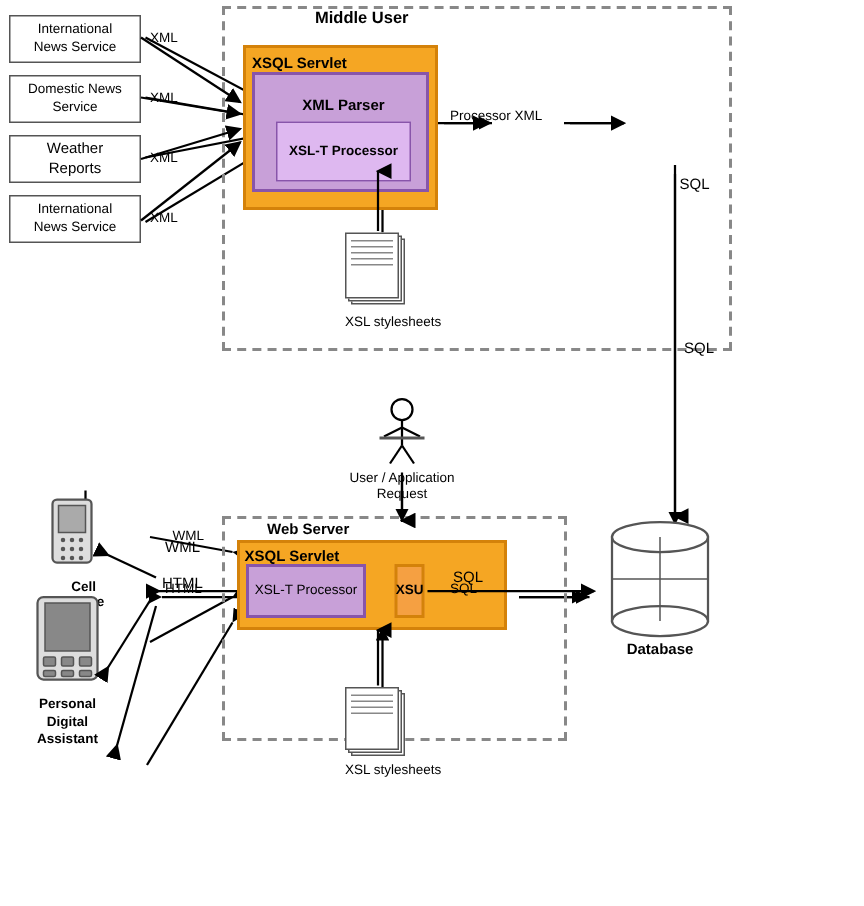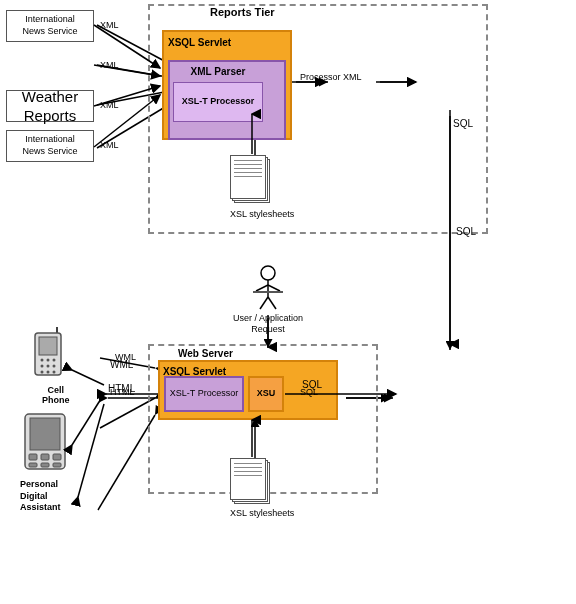--- a/index.html
+++ b/index.html
@@ -106,27 +106,27 @@
 
     <line x1="158" y1="398" x2="108" y2="398" stroke="#000" stroke-width="1.5" marker-end="url(#arrowhead-left)"></line>
 
     <line x1="255" y1="460" x2="255" y2="418" stroke="#000" stroke-width="1.5" marker-end="url(#arrowhead)"></line>
 
     <line x1="346" y1="398" x2="393" y2="398" stroke="#000" stroke-width="1.5" marker-end="url(#arrowhead)"></line>
   </svg>
 
   <div class="dashed-box" style="left:148px; top:4px; width:340px; height:230px;">
   </div>
-  <div class="label-text" style="left:210px; top:6px; font-size:11px; font-weight:bold;">Reports Tier</div>
+  <div class="label-text" style="left:210px; top:6px; font-size:11px; font-weight:bold;">Middle User</div>
 
   <div class="box box-orange" style="left:162px; top:30px; width:130px; height:110px; font-size:10px; font-weight:bold; align-items:flex-start; justify-content:flex-start; padding:4px 4px 0 4px;">
     <span>XSQL Servlet</span>
   </div>
 
-  <div class="box box-purple" style="left:168px; top:60px; width:118px; height:80px; font-size:10px; font-weight:bold; align-items:flex-start; justify-content:flex-start; padding:3px;">
+  <div class="box box-purple" style="left:168px; top:48px; width:118px; height:80px; font-size:10px; font-weight:bold; align-items:flex-start; justify-content:flex-start; padding:14px;">
     <div>
       <div style="font-weight:bold; font-size:10px;">XML Parser</div>
 
       <div class="box" style="position:relative; margin-top:4px; width:90px; height:40px; background:#deb8f0; border:1px solid #8855aa; font-size:9px; display:flex; align-items:center; justify-content:center;">
         <span>XSL-T
 Processor</span>
       </div>
     </div>
   </div>
 
@@ -152,24 +152,28 @@
     <div style="text-align:center; font-size:9px; margin-top:2px;">XSL
 stylesheets</div>
   </div>
 
   <div class="box" style="left:6px; top:10px; width:88px; height:32px; font-size:9px;">
     <span>International<br>News Service</span>
   </div>
 
   <div class="label-text" style="left:100px; top:20px;">XML</div>
 
+  <div class="box" style="left:6px; top:50px; width:88px; height:32px; font-size:9px;">
+    <span>Domestic
+News Service</span>
+  </div>
 
   <div class="label-text" style="left:100px; top:60px;">XML</div>
 
-  <div class="box" style="left:6px; top:90px; width:88px; height:32px; font-size:15px;">
+  <div class="box" style="left:6px; top:90px; width:88px; height:32px; font-size:10px;">
     <span>Weather<br>Reports</span>
   </div>
 
   <div class="label-text" style="left:100px; top:100px;">XML</div>
 
   <div class="box" style="left:6px; top:130px; width:88px; height:32px; font-size:9px;">
     <span>International<br>News Service</span>
   </div>
 
   <div class="label-text" style="left:100px; top:140px;">XML</div>
@@ -195,21 +199,21 @@
 
   <div class="box box-orange" style="left:158px; top:360px; width:180px; height:60px; font-size:10px; font-weight:bold; align-items:flex-start; justify-content:flex-start; padding:3px 3px 0 3px;">
     <span>XSQL Servlet</span>
   </div>
 
   <div class="box box-purple" style="left:164px; top:376px; width:80px; height:36px; font-size:9px;">
     <span>XSL-T
 Processor</span>
   </div>
 
-  <div class="box" style="left:248px; top:376px; width:36px; height:36px; font-size:9px; background:#f5a042; border:2px solid #d4820a; font-weight:bold;">
+  <div class="box" style="left:263px; top:376px; width:20px; height:36px; font-size:9px; background:#f5a042; border:2px solid #d4820a; font-weight:bold;">
     <span>XSU</span>
   </div>
 
   <div class="label-text" style="left:300px; top:387px;">SQL</div>
 
   <div class="label-text" style="left:110px; top:387px;">HTML</div>
 
   <div class="label-text" style="left:115px; top:352px;">WML</div>
 
   <div style="position:absolute; left:230px; top:458px;">
@@ -220,20 +224,34 @@
         <div style="margin:4px 3px 0 3px; border-top:1px solid #888;"></div>
         <div style="margin:3px 3px 0 3px; border-top:1px solid #888;"></div>
         <div style="margin:3px 3px 0 3px; border-top:1px solid #888;"></div>
         <div style="margin:3px 3px 0 3px; border-top:1px solid #888;"></div>
       </div>
     </div>
     <div style="text-align:center; font-size:9px; margin-top:2px;">XSL
 stylesheets</div>
   </div>
 
+  <div style="position:absolute; left:400px; top:340px;">
+    <svg width="80" height="90" viewBox="0 0 80 90">
+
+      <rect x="8" y="18" width="64" height="56" fill="#fff" stroke="#555" stroke-width="1.5"></rect>
+
+      <ellipse cx="40" cy="18" rx="32" ry="10" fill="#fff" stroke="#555" stroke-width="1.5"></ellipse>
+
+      <ellipse cx="40" cy="74" rx="32" ry="10" fill="#fff" stroke="#555" stroke-width="1.5"></ellipse>
+
+      <line x1="40" y1="18" x2="40" y2="74" stroke="#555" stroke-width="1"></line>
+      <line x1="8" y1="46" x2="72" y2="46" stroke="#555" stroke-width="1"></line>
+    </svg>
+    <div style="text-align:center; font-size:10px; margin-top:-5px; font-weight:bold;">Database</div>
+  </div>
 
   <div style="position:absolute; left:26px; top:325px; text-align:center;">
     <svg width="38" height="58" viewBox="0 0 38 58">
 
       <line x1="28" y1="2" x2="28" y2="10" stroke="#000" stroke-width="1.5"></line>
 
       <rect x="6" y="8" width="26" height="42" rx="3" fill="#ddd" stroke="#555" stroke-width="1.5"></rect>
 
       <rect x="10" y="12" width="18" height="18" fill="#aaa" stroke="#555" stroke-width="1"></rect>
 
@@ -243,21 +261,21 @@
       <circle cx="13" cy="41" r="1.5" fill="#555"></circle>
       <circle cx="19" cy="41" r="1.5" fill="#555"></circle>
       <circle cx="25" cy="41" r="1.5" fill="#555"></circle>
       <circle cx="13" cy="47" r="1.5" fill="#555"></circle>
       <circle cx="19" cy="47" r="1.5" fill="#555"></circle>
       <circle cx="25" cy="47" r="1.5" fill="#555"></circle>
     </svg>
     <div style="font-size:9px; font-weight:bold;margin-left:16px;">Cell<br>Phone</div>
   </div>
 
-  <div style="position:absolute; left:20px; top:412px; ">
+  <div style="position:absolute; left:20px; top:396px; text-align:center;">
     <svg width="50" height="65" viewBox="0 0 50 65">
 
       <rect x="5" y="2" width="40" height="55" rx="4" fill="#ddd" stroke="#555" stroke-width="1.5"></rect>
 
       <rect x="10" y="6" width="30" height="32" fill="#888" stroke="#555" stroke-width="1"></rect>
 
       <rect x="9" y="42" width="8" height="6" rx="1" fill="#888" stroke="#555" stroke-width="1"></rect>
       <rect x="21" y="42" width="8" height="6" rx="1" fill="#888" stroke="#555" stroke-width="1"></rect>
       <rect x="33" y="42" width="8" height="6" rx="1" fill="#888" stroke="#555" stroke-width="1"></rect>
 

